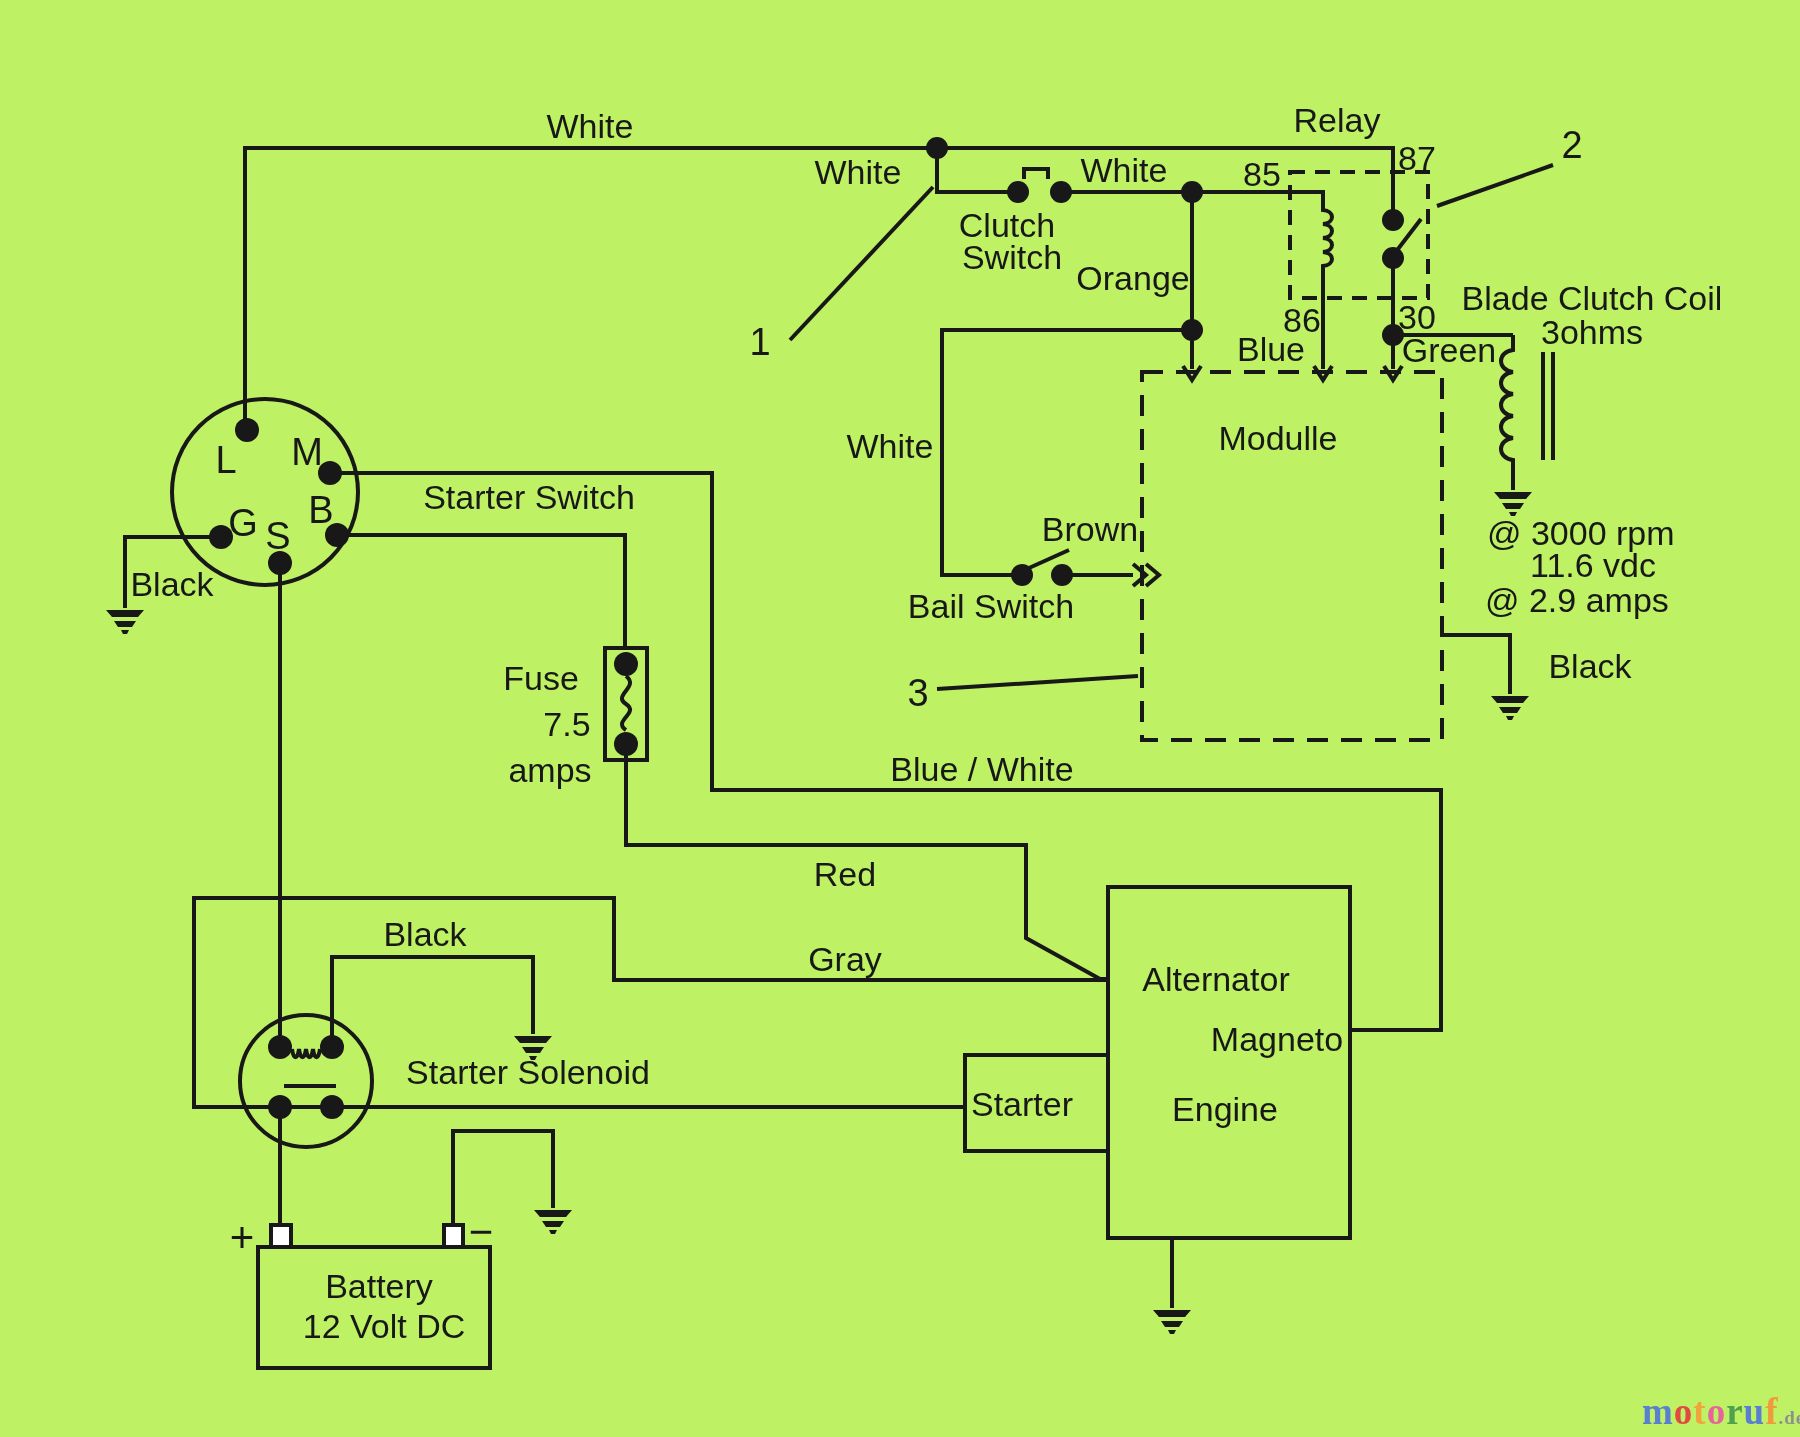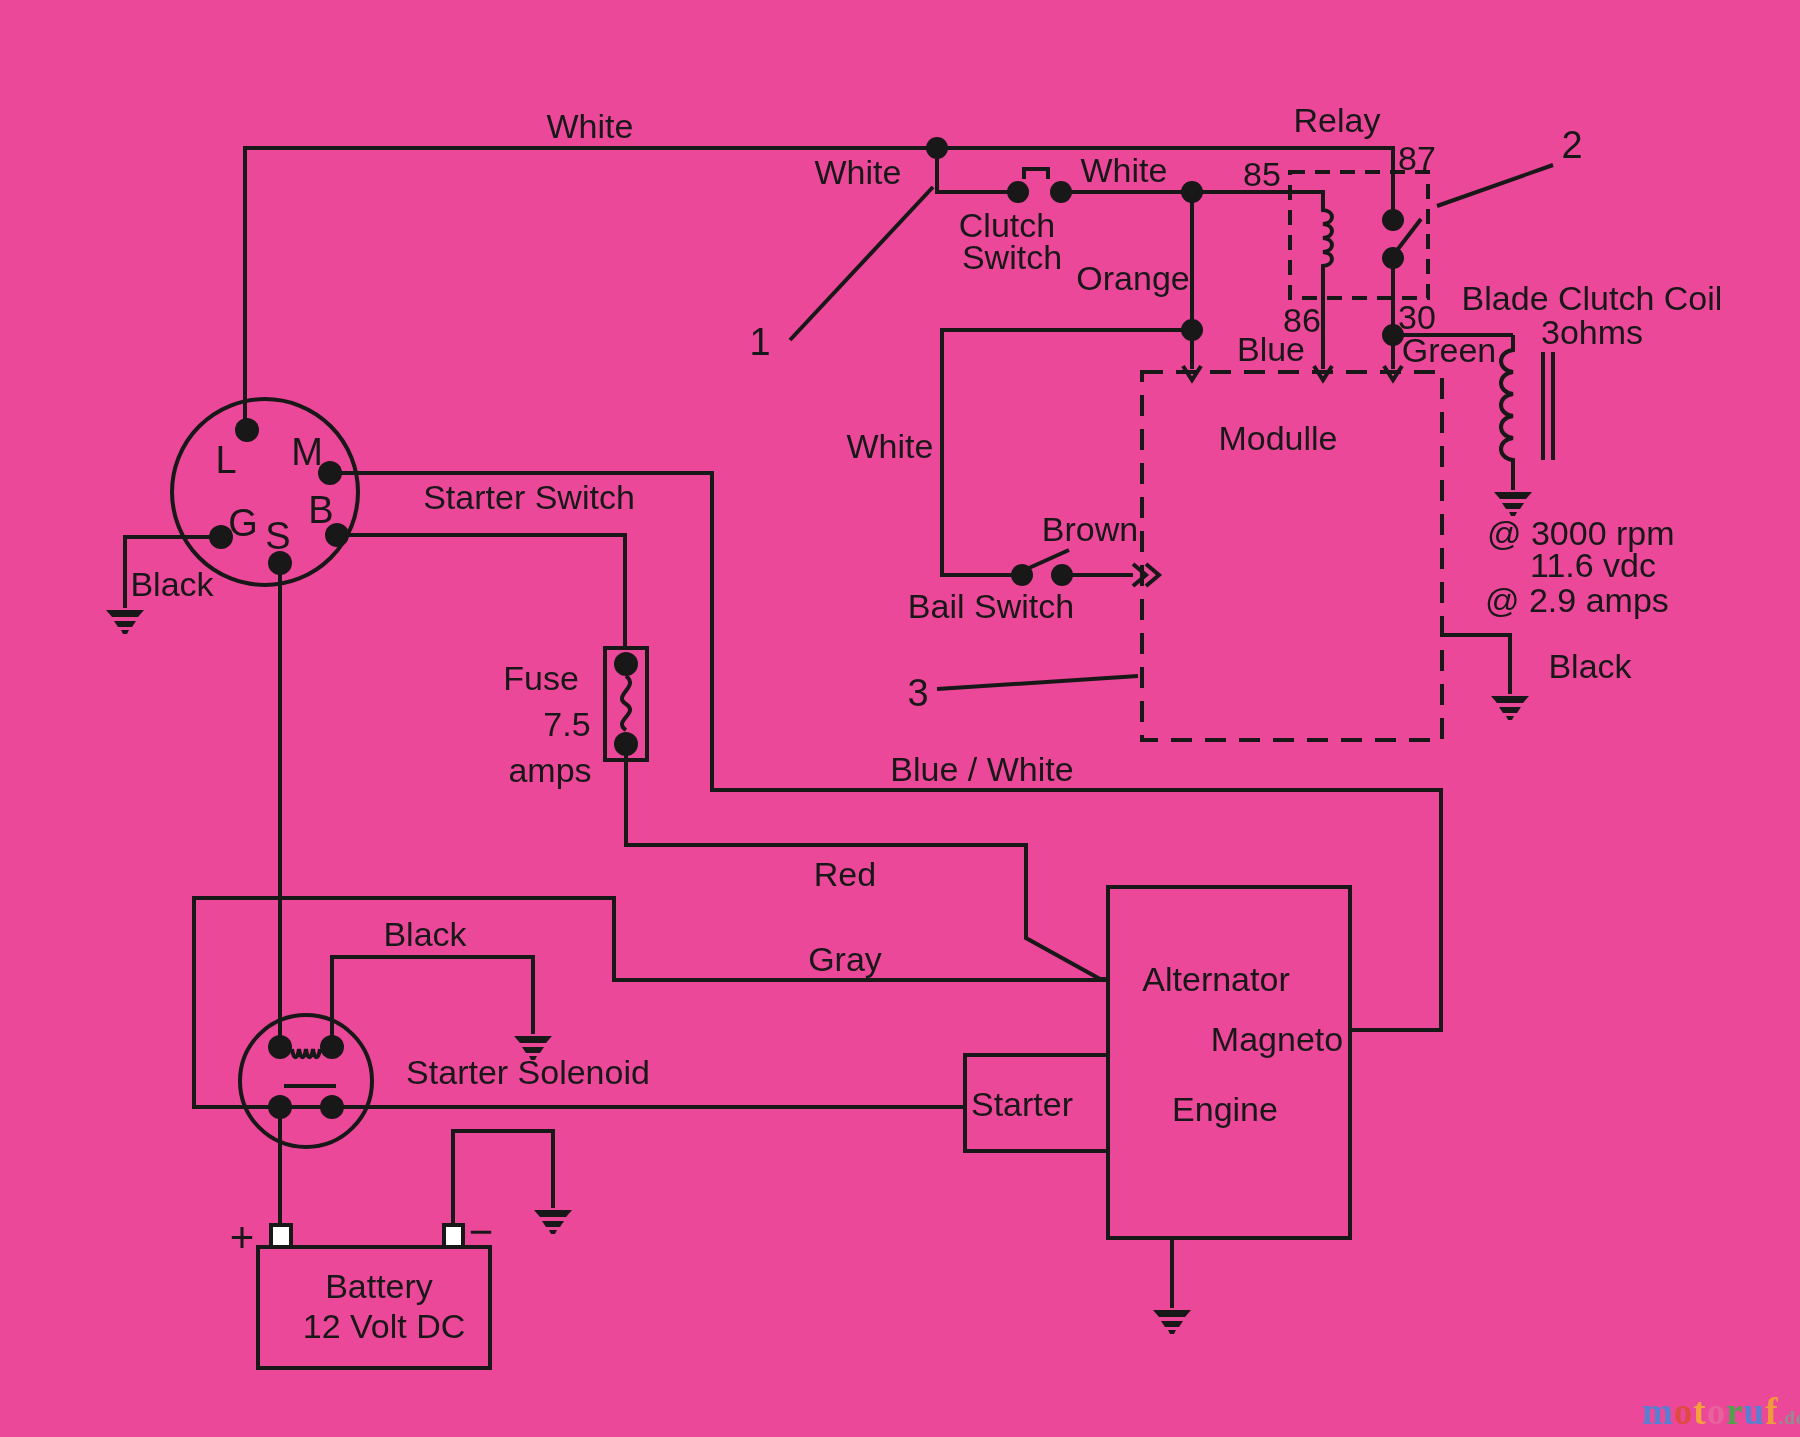--- a/index.html
+++ b/index.html
@@ -1,16 +1,16 @@
 <!DOCTYPE html>
 <html><head>
 <meta charset="utf-8">
 <style>
   html,body{margin:0;padding:0;background:#ffffff;}
-  .stage{width:1800px;height:1437px;position:relative;background:#ec4899;}
+  .stage{width:1800px;height:1437px;position:relative;background:#bef264;}
   svg{display:block;}
   .w{fill:none;stroke:#181818;stroke-width:4;stroke-linejoin:miter;stroke-linecap:butt;}
   .dash-relay{stroke-dasharray:15 10;}
   .dash-mod{stroke-dasharray:21 13;}
   .dot{fill:#181818;stroke:none;}
   .gfill{fill:#181818;stroke:none;}
   .post{fill:#ffffff;stroke:#181818;stroke-width:4;}
   text{font-family:"Liberation Sans",sans-serif;fill:#181818;font-size:34px;}
   .mid{text-anchor:middle;}
   .s38{font-size:38px;}

